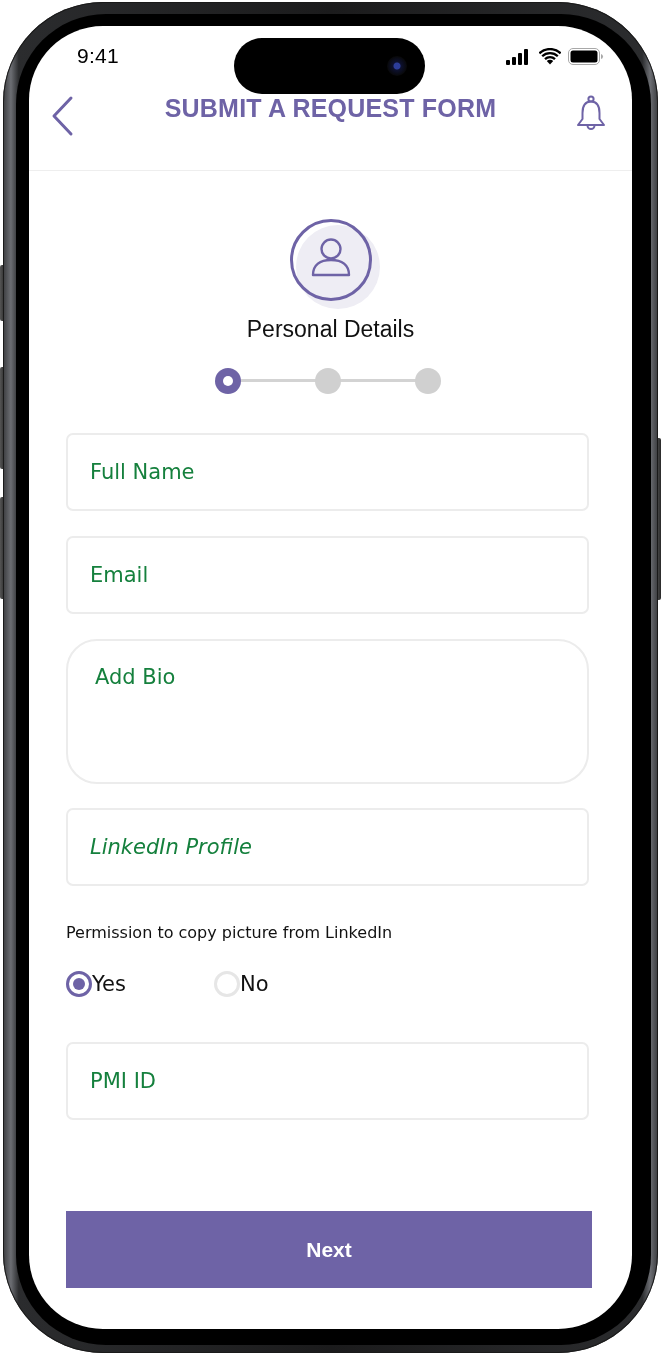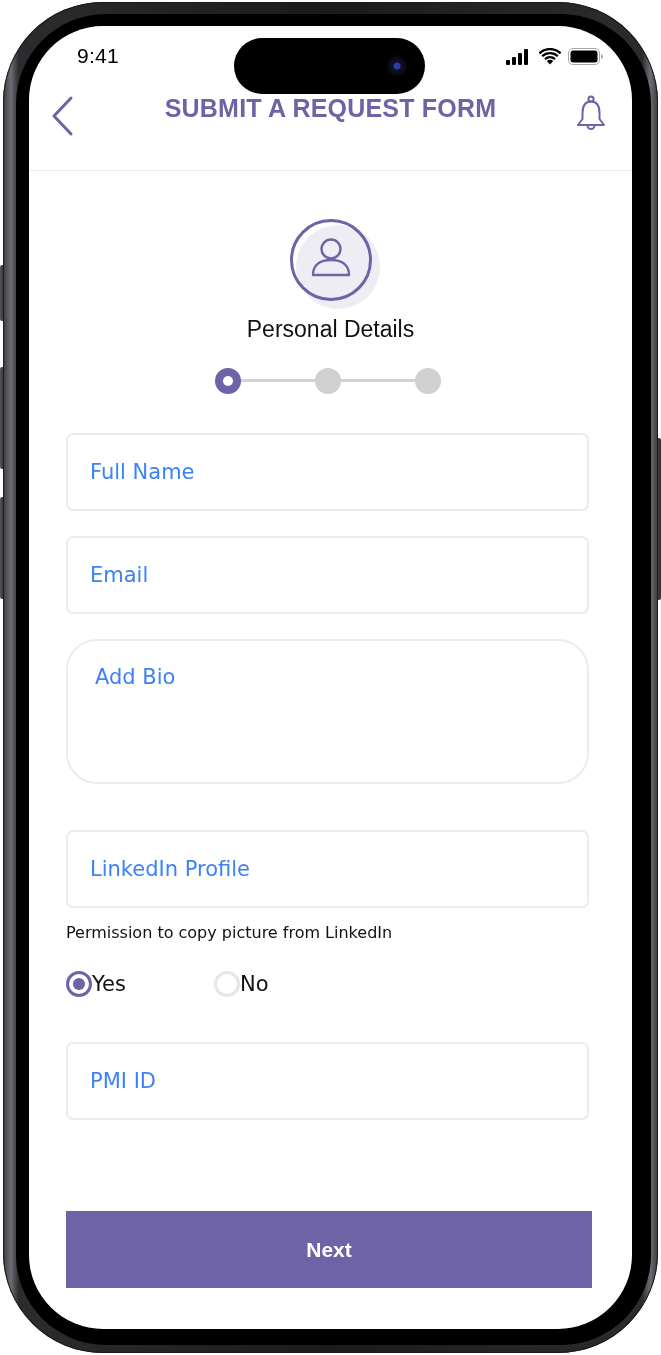--- a/index.html
+++ b/index.html
@@ -42,21 +42,21 @@
   .stepper { position: absolute; left: 186px; top: 342px; width: 227px; height: 26px; }
   .step-line { position: absolute; top: 11px; height: 3px; background: #d3d3d3; }
   .step-dot { position: absolute; top: 0; width: 26px; height: 26px; border-radius: 50%; background: #d0d0d0; }
   .step-dot.active { background: #6e63a6; }
   .step-dot.active::after { content: ""; position: absolute; left: 8px; top: 8px; width: 10px; height: 10px; border-radius: 50%; background: #fff; }
 
   
   .field {
     position: absolute; left: 37px; width: 523px; box-sizing: border-box;
     border: 2px solid #ececec; border-radius: 7px; background: #fff;
-    font-family: "DejaVu Sans", sans-serif; font-size: 21px; color: #3b82f6;
+    font-family: "DejaVu Sans", sans-serif; font-size: 21px; color: #15803d;
     padding: 0 22px; display: flex; align-items: center; cursor: text;
   }
   .field.textarea { align-items: flex-start; padding-top: 24px; padding-left: 27px; }
 
   .perm-label { position: absolute; left: 37px; top: 897px; font-family: "DejaVu Sans", sans-serif; font-size: 16px; color: #111; }
   .radio { position: absolute; top: 945px; display: flex; align-items: center; cursor: pointer; }
   .radio-circle { width: 26px; height: 26px; border-radius: 50%; box-sizing: border-box; border: 3px solid #e6e6e6; position: relative; }
   .radio-circle.checked { border-color: #6e63a6; }
   .radio-circle.checked::after { content: ""; position: absolute; left: 4px; top: 4px; width: 12px; height: 12px; border-radius: 50%; background: #6e63a6; }
   .radio-label { font-family: "DejaVu Sans", sans-serif; font-size: 21px; color: #111; }
@@ -154,21 +154,21 @@
 
   <div class="field" style="top:407px;height:78px;">
     <span>Full Name</span>
   </div>
   <div class="field" style="top:510px;height:78px;">
     <span>Email</span>
   </div>
   <div class="field textarea" style="top:613px;height:145px;border-radius:31px;">
     <span>Add Bio</span>
   </div>
-  <div class="field" style="top:804px;height:78px;">
+  <div class="field" style="top:782px;height:78px;font-style:italic;">
     <span>LinkedIn Profile</span>
   </div>
 
   <div class="perm-label">Permission to copy picture from LinkedIn</div>
 
   <div class="radio" style="left:37px;">
     <div class="radio-circle checked"></div>
     <span class="radio-label">Yes</span>
   </div>
   <div class="radio" style="left:185px;">

